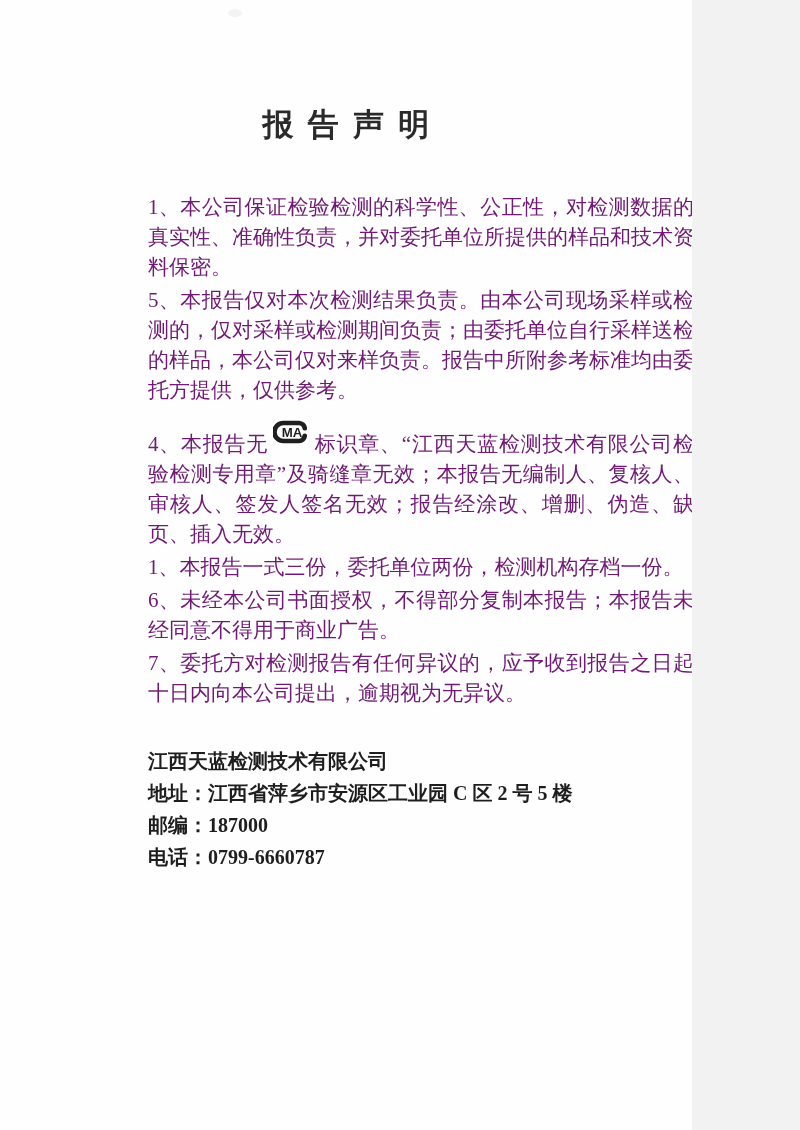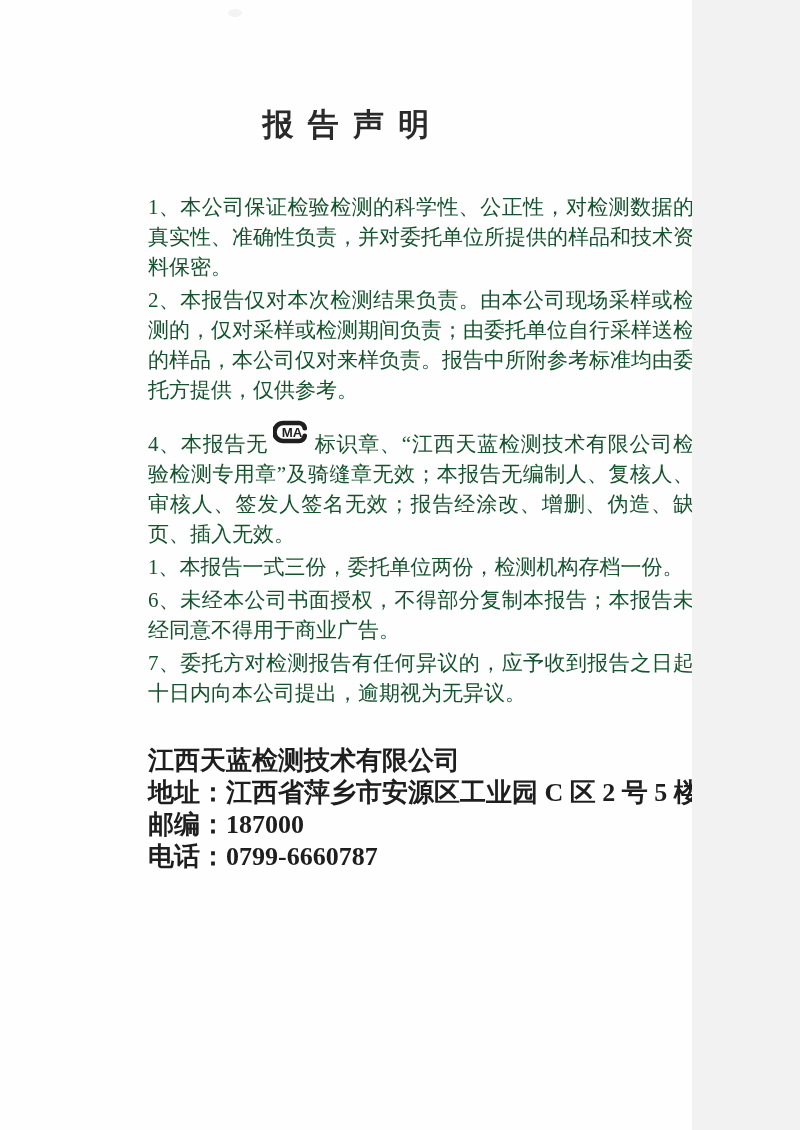--- a/index.html
+++ b/index.html
@@ -31,36 +31,36 @@
   .content {
     width: 546px;
     margin: 46px 106px 0 148px;
   }
   .content p {
     margin: 0 0 3px 0;
     font-size: 21px;
     line-height: 30px;
     text-align: justify;
     text-justify: inter-ideograph;
-    color: #14532d;
+    color: #701a75;
   }
   .cma {
     display: inline-block;
     vertical-align: -5px;
     margin: 12px 5px;
     line-height: 0;
   }
   .cma svg { display: block; }
   .footer {
     margin: 37px 100px 0 148px;
     font-weight: bold;
     color: #1e1e1e;
   }
   .footer .frow {
-    font-size: 26px;
+    font-size: 20px;
     line-height: 32px;
     white-space: nowrap;
   }
   
   .scan-artifact {
     position: absolute;
     left: 228px;
     top: 9px;
     width: 14px;
     height: 8px;
@@ -71,21 +71,21 @@
 </head>
 <body>
 
 <div class="page">
   <div class="scan-artifact"></div>
 
   <h1 class="doc-title">报告声明</h1>
 
   <div class="content">
     <p>1、本公司保证检验检测的科学性、公正性，对检测数据的真实性、准确性负责，并对委托单位所提供的样品和技术资料保密。</p>
-    <p>2、本报告仅对本次检测结果负责。由本公司现场采样或检测的，仅对采样或检测期间负责；由委托单位自行采样送检的样品，本公司仅对来样负责。报告中所附参考标准均由委托方提供，仅供参考。</p>
+    <p>5、本报告仅对本次检测结果负责。由本公司现场采样或检测的，仅对采样或检测期间负责；由委托单位自行采样送检的样品，本公司仅对来样负责。报告中所附参考标准均由委托方提供，仅供参考。</p>
     <p><span>4、本报告无</span><span class="cma"><svg width="36" height="24" viewBox="0 0 38 25" aria-hidden="true">
             <path d="M 33.5 8.5 A 6.5 6.5 0 0 0 27.5 3 L 11 3 A 9.5 9.5 0 0 0 11 22 L 27.5 22 A 6.5 6.5 0 0 0 33.5 16.5" fill="none" stroke="#1f1f1f" stroke-width="5" stroke-linecap="round"></path>
             <text x="20" y="17.5" text-anchor="middle" font-family="Liberation Sans, sans-serif" font-size="14" font-weight="bold" fill="#1f1f1f">MA</text>
           </svg></span><span>标识章、“江西天蓝检测技术有限公司检验检测专用章”及骑缝章无效；本报告无编制人、复核人、审核人、签发人签名无效；报告经涂改、增删、伪造、缺页、插入无效。</span></p>
     <p>1、本报告一式三份，委托单位两份，检测机构存档一份。</p>
     <p>6、未经本公司书面授权，不得部分复制本报告；本报告未经同意不得用于商业广告。</p>
     <p>7、委托方对检测报告有任何异议的，应予收到报告之日起十日内向本公司提出，逾期视为无异议。</p>
   </div>
 
   <div class="footer">

